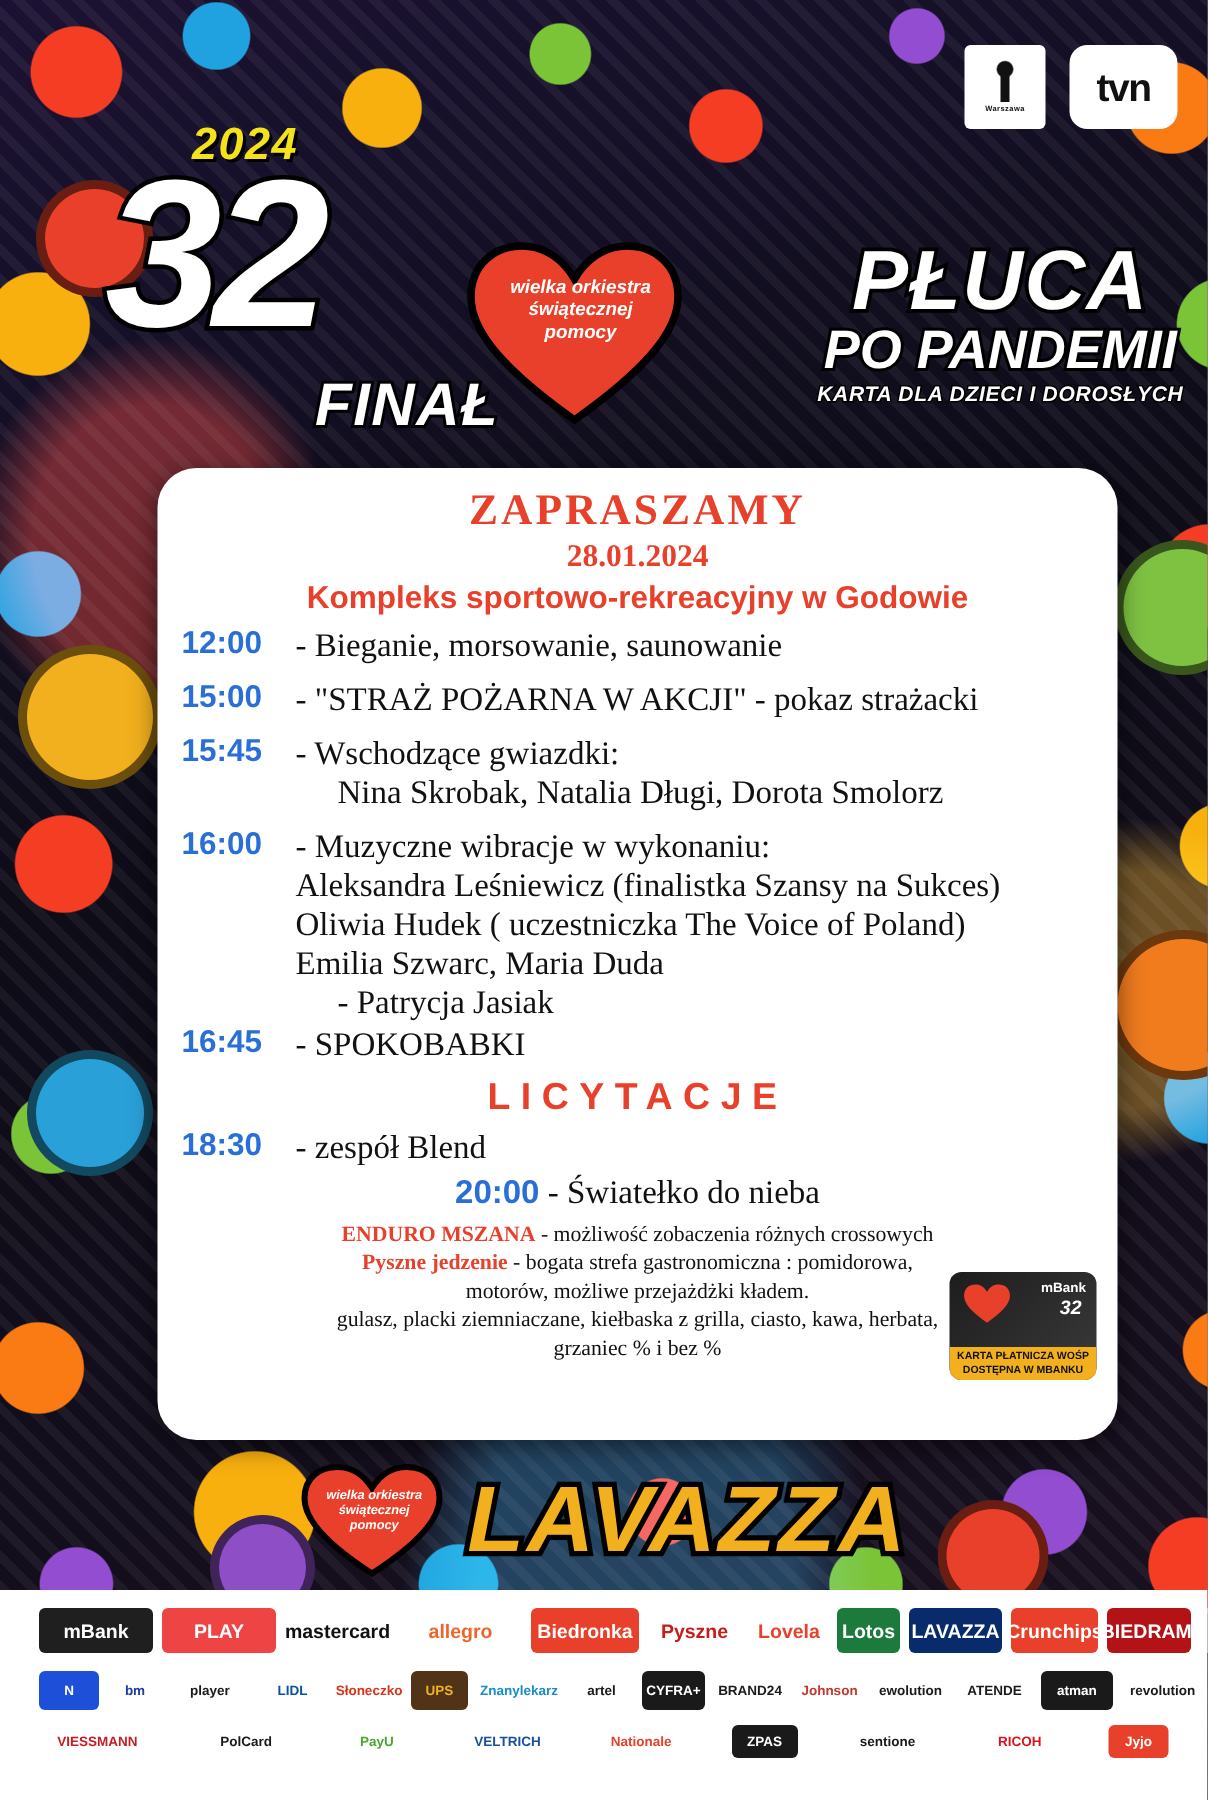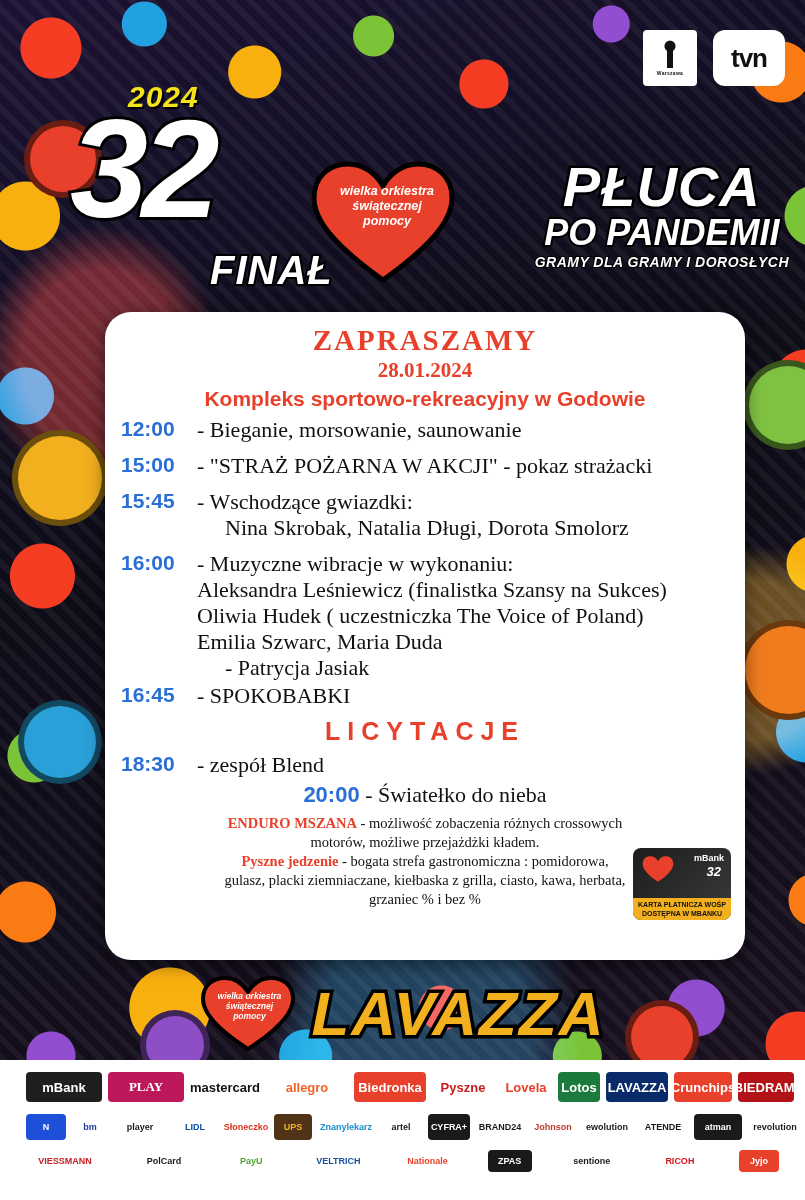--- a/index.html
+++ b/index.html
@@ -458,21 +458,21 @@
       <svg viewBox="0 0 150 130" xmlns="http://www.w3.org/2000/svg" aria-hidden="true">
         <path d="M75 124 C 30 92, 6 66, 6 42 C 6 20, 22 8, 40 8 C 56 8, 68 18, 75 30 C 82 18, 94 8, 110 8 C 128 8, 144 20, 144 42 C 144 66, 120 92, 75 124 Z" fill="#e8402a" stroke="#000" stroke-width="5"></path>
       </svg>
       <div class="heart-text">wielka orkiestra świątecznej pomocy</div>
     </div>
   </div>
 
   <div class="campaign">
     <div class="l1">PŁUCA</div>
     <div class="l2">PO PANDEMII</div>
-    <div class="l3">GRAMY DLA GRAMY I DOROSŁYCH</div>
+    <div class="l3">KARTA DLA DZIECI I DOROSŁYCH</div>
   </div>
 
   <div class="card">
     <div class="card-title">ZAPRASZAMY</div>
     <div class="card-date">28.01.2024</div>
     <div class="card-venue">Kompleks sportowo-rekreacyjny w Godowie</div>
 
     <div class="schedule">
       <div class="row">
         <div class="time">12:00</div>
@@ -514,24 +514,24 @@
 
     <div class="light-row">
       <span class="time">20:00</span>
       <span>- Światełko do nieba</span>
     </div>
 
     <div class="note">
       <div>
         <span class="hl">ENDURO MSZANA</span><span> - możliwość zobaczenia różnych crossowych</span>
       </div>
-      <div>motorów, możliwe przejażdżki kładem.</div>
       <div>
         <span class="hl">Pyszne jedzenie</span><span> - bogata strefa gastronomiczna : pomidorowa,</span>
       </div>
+      <div>motorów, możliwe przejażdżki kładem.</div>
       <div>gulasz, placki ziemniaczane, kiełbaska z grilla, ciasto, kawa, herbata,</div>
       <div>grzaniec % i bez %</div>
     </div>
 
     <div class="mbank-card">
       <div class="h32">
         <svg viewBox="0 0 40 34" xmlns="http://www.w3.org/2000/svg" aria-hidden="true">
           <path d="M20 32 C 8 24, 2 17, 2 11 C 2 5, 6 2, 11 2 C 15 2, 18 4, 20 8 C 22 4, 25 2, 29 2 C 34 2, 38 5, 38 11 C 38 17, 32 24, 20 32 Z" fill="#e8402a"></path>
         </svg>
       </div>
@@ -550,21 +550,21 @@
         <path d="M49 76 C 18 56, 4 40, 4 26 C 4 12, 14 5, 26 5 C 36 5, 44 11, 49 19 C 54 11, 62 5, 72 5 C 84 5, 94 12, 94 26 C 94 40, 80 56, 49 76 Z" fill="#e8402a" stroke="#000" stroke-width="4"></path>
       </svg>
       <div class="t">wielka orkiestra świątecznej pomocy</div>
     </div>
     <div class="word">LAVAZZA</div>
   </div>
 
   <div class="sponsors">
     <div class="sponsor-row r1">
         <div class="chip" style="background: rgb(31, 31, 31); color: rgb(255, 255, 255); width: 76px; flex: 0 0 76px;">mBank</div>
-        <div class="chip" style="background: #be185d; color: rgb(255, 255, 255); width: 76px; flex: 0 0 76px; font-family: Liberation Serif, serif;">PLAY</div>
+        <div class="chip" style="background: #ef4444; color: rgb(255, 255, 255); width: 76px; flex: 0 0 76px;">PLAY</div>
         <div class="chip" style="background: rgb(255, 255, 255); color: rgb(17, 17, 17); width: 70px; flex: 0 0 70px;">mastercard</div>
         <div class="chip" style="background: rgb(255, 255, 255); color: rgb(240, 100, 42); width: 82px; flex: 0 0 82px;">allegro</div>
         <div class="chip" style="background: rgb(232, 64, 42); color: rgb(255, 255, 255); width: 72px; flex: 0 0 72px;">Biedronka</div>
         <div class="chip" style="background: rgb(255, 255, 255); color: rgb(198, 28, 28); width: 62px; flex: 0 0 62px;">Pyszne</div>
         <div class="chip" style="background: rgb(255, 255, 255); color: rgb(232, 64, 42); width: 52px; flex: 0 0 52px;">Lovela</div>
         <div class="chip" style="background: rgb(28, 122, 60); color: rgb(255, 255, 255); width: 42px; flex: 0 0 42px;">Lotos</div>
         <div class="chip" style="background: rgb(10, 43, 107); color: rgb(255, 255, 255); width: 62px; flex: 0 0 62px;">LAVAZZA</div>
         <div class="chip" style="background: rgb(232, 64, 42); color: rgb(255, 255, 255); width: 58px; flex: 0 0 58px;">Crunchips</div>
         <div class="chip" style="background: rgb(179, 18, 23); color: rgb(255, 255, 255); width: 56px; flex: 0 0 56px;">BIEDRAMI</div>
         <div class="chip" style="background: rgb(255, 255, 255); color: rgb(17, 17, 17); width: 56px; flex: 0 0 56px;">onet</div>

